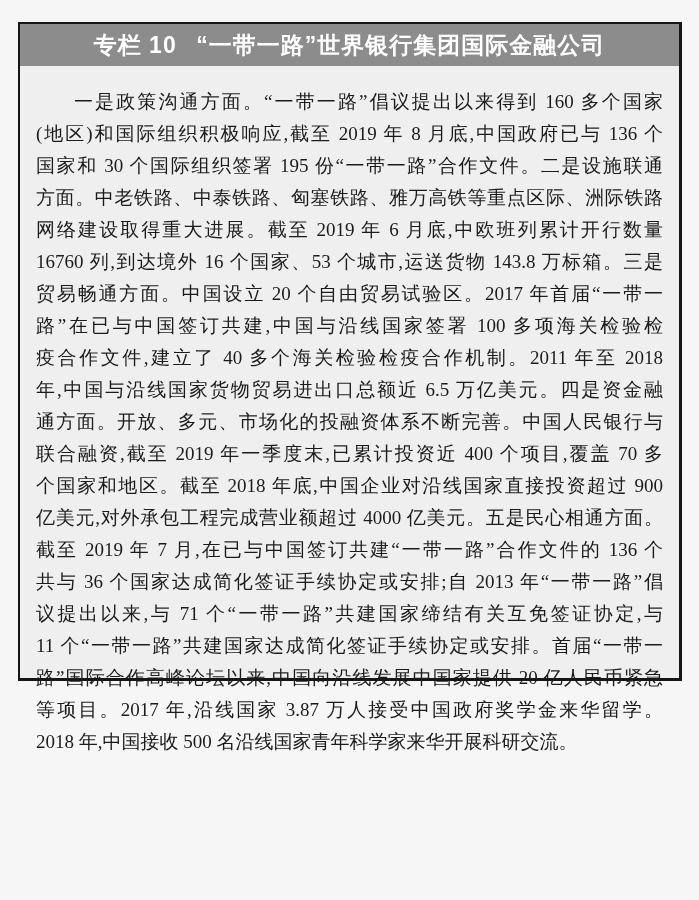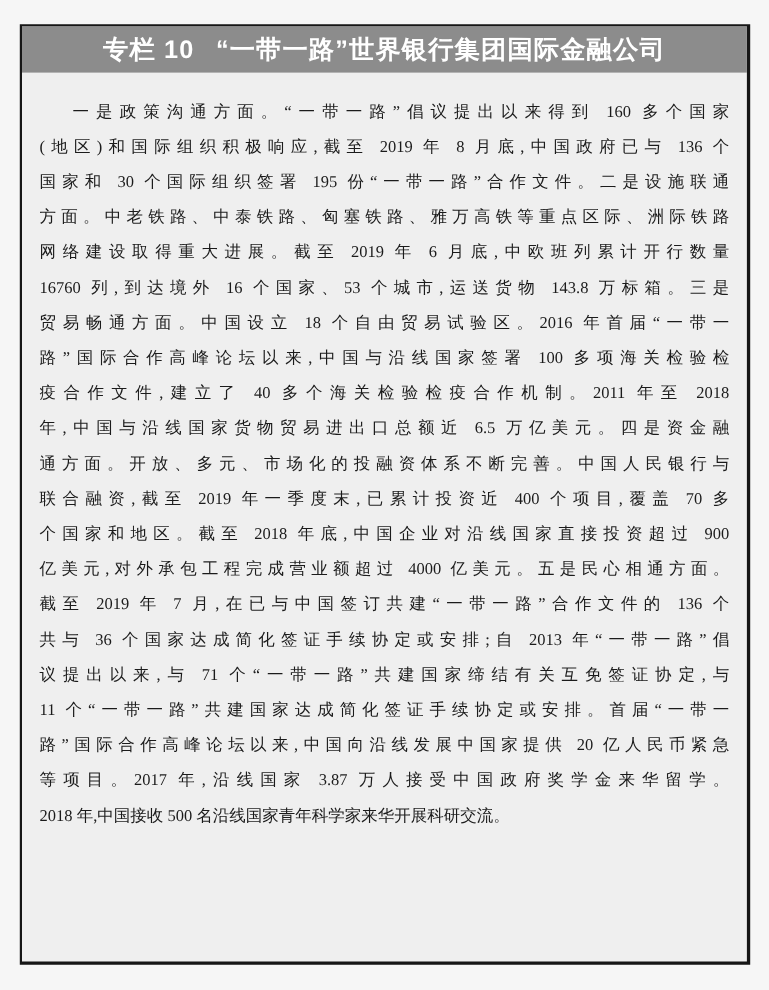--- a/index.html
+++ b/index.html
@@ -16,21 +16,21 @@
     background: var(--page-bg);
     font-family: "Liberation Serif", "DejaVu Serif", serif;
     position: relative;
     overflow: hidden;
   }
   .panel {
     position: absolute;
     left: 18px;
     top: 22px;
     width: 664px;
-    height: 855px;
+    height: 659px;
     border: 2px solid var(--panel-border);
     border-right-width: 3px;
     border-bottom-width: 3px;
     background: var(--body-bg);
   }
   .panel-header {
     height: 42px;
     background: var(--header-bg);
     color: var(--header-fg);
     display: flex;
@@ -38,21 +38,21 @@
     justify-content: center;
     font-family: "Liberation Sans", "DejaVu Sans", sans-serif;
     font-weight: bold;
     font-size: 23px;
     letter-spacing: 1px;
   }
   .panel-label { margin-right: 0.85em; }
   .panel-body {
     padding: 20px 16px 0 16px;
     color: var(--body-fg);
-    font-size: 15px;
+    font-size: 19px;
     line-height: 32px;
   }
   .text-line {
     text-align: justify;
     text-align-last: justify;
     white-space: nowrap;
   }
   .text-line.indent { text-indent: 2em; }
   .text-line.last { text-align-last: left; white-space: normal; }
 </style>
@@ -64,22 +64,22 @@
     <span class="panel-label">专栏 10</span>
     <span class="panel-title">“一带一路”世界银行集团国际金融公司</span>
   </header>
   <div class="panel-body">
       <div class="text-line indent">一是政策沟通方面。“一带一路”倡议提出以来得到 160 多个国家</div>
       <div class="text-line">(地区)和国际组织积极响应,截至 2019 年 8 月底,中国政府已与 136 个</div>
       <div class="text-line">国家和 30 个国际组织签署 195 份“一带一路”合作文件。二是设施联通</div>
       <div class="text-line">方面。中老铁路、中泰铁路、匈塞铁路、雅万高铁等重点区际、洲际铁路</div>
       <div class="text-line">网络建设取得重大进展。截至 2019 年 6 月底,中欧班列累计开行数量</div>
       <div class="text-line">16760 列,到达境外 16 个国家、53 个城市,运送货物 143.8 万标箱。三是</div>
-      <div class="text-line">贸易畅通方面。中国设立 18 个自由贸易试验区。2016 年首届“一带一</div>
-      <div class="text-line">路”国际合作高峰论坛以来,中国与沿线国家签署 100 多项海关检验检</div>
+      <div class="text-line">贸易畅通方面。中国设立 20 个自由贸易试验区。2017 年首届“一带一</div>
+      <div class="text-line">路”在已与中国签订共建,中国与沿线国家签署 100 多项海关检验检</div>
       <div class="text-line">疫合作文件,建立了 40 多个海关检验检疫合作机制。2011 年至 2018</div>
       <div class="text-line">年,中国与沿线国家货物贸易进出口总额近 6.5 万亿美元。四是资金融</div>
       <div class="text-line">通方面。开放、多元、市场化的投融资体系不断完善。中国人民银行与</div>
       <div class="text-line">联合融资,截至 2019 年一季度末,已累计投资近 400 个项目,覆盖 70 多</div>
       <div class="text-line">个国家和地区。截至 2018 年底,中国企业对沿线国家直接投资超过 900</div>
       <div class="text-line">亿美元,对外承包工程完成营业额超过 4000 亿美元。五是民心相通方面。</div>
       <div class="text-line">截至 2019 年 7 月,在已与中国签订共建“一带一路”合作文件的 136 个</div>
       <div class="text-line">共与 36 个国家达成简化签证手续协定或安排;自 2013 年“一带一路”倡</div>
       <div class="text-line">议提出以来,与 71 个“一带一路”共建国家缔结有关互免签证协定,与</div>
       <div class="text-line">11 个“一带一路”共建国家达成简化签证手续协定或安排。首届“一带一</div>

